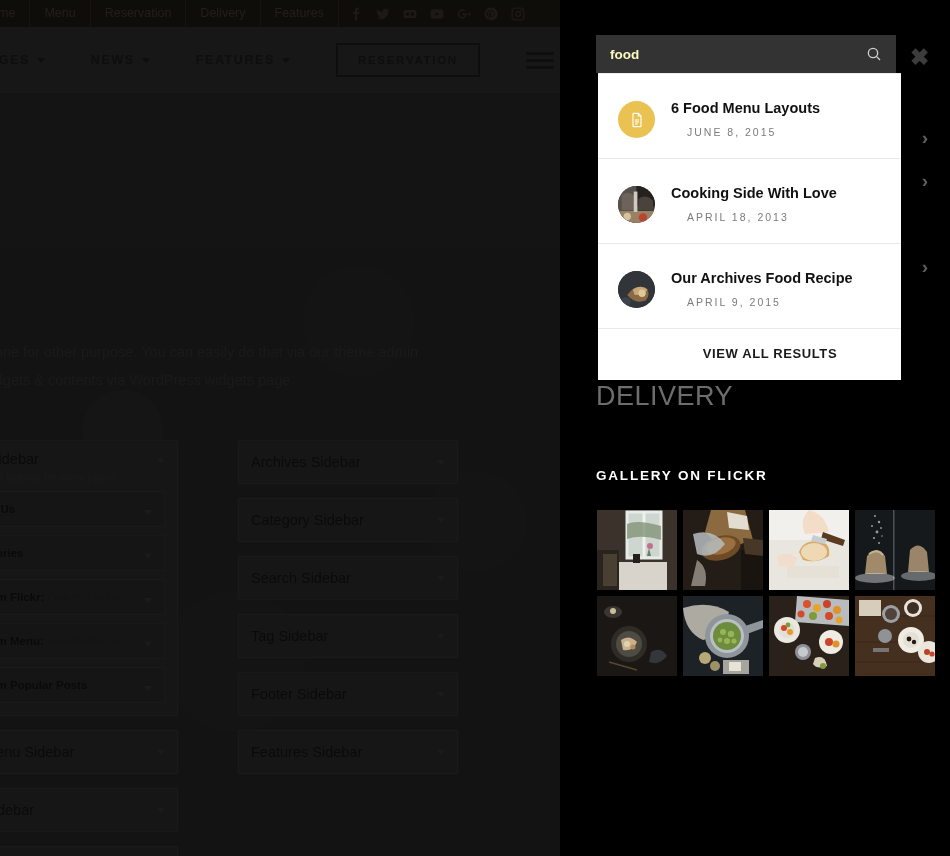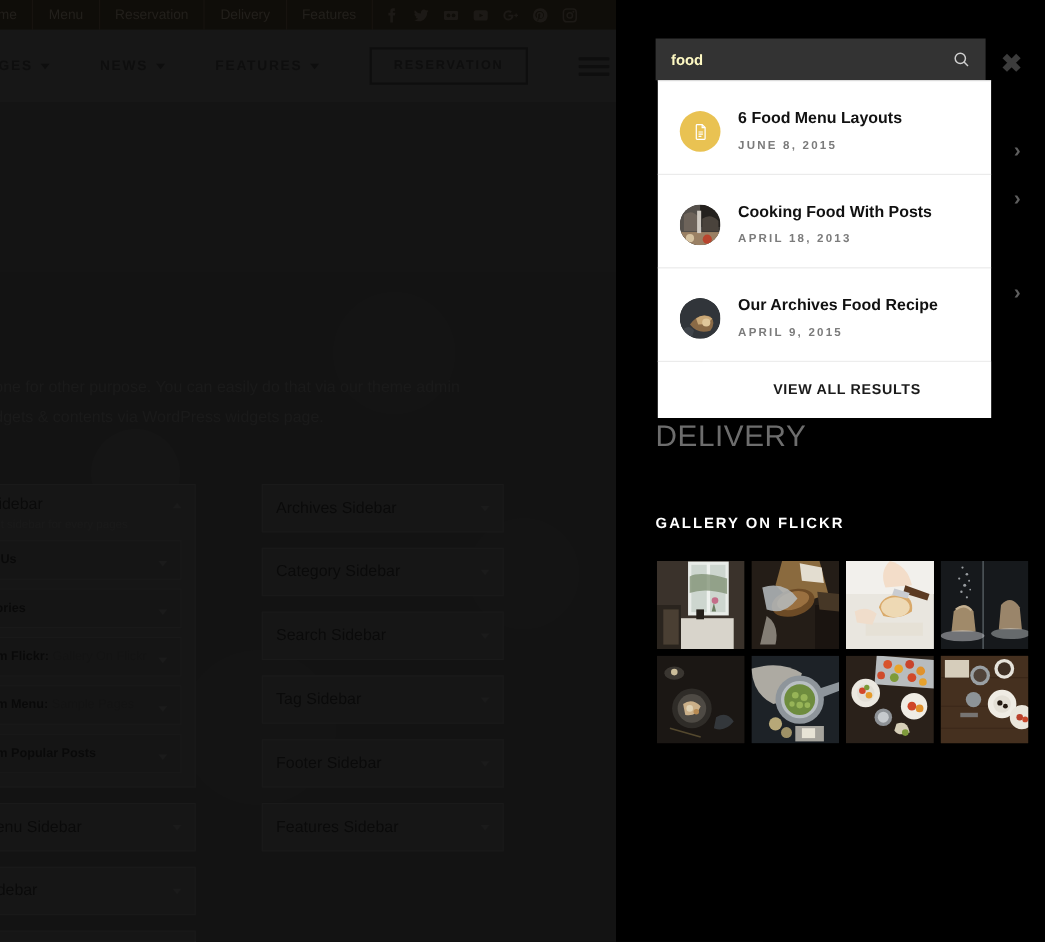--- a/index.html
+++ b/index.html
@@ -158,21 +158,21 @@
     min-height: 85px;
   }
   .r-thumb { width: 37px; height: 37px; border-radius: 50%; overflow: hidden; flex: 0 0 37px; }
   .r-thumb svg { display: block; width: 100%; height: 100%; }
   .r-icon {
     width: 37px; height: 37px; border-radius: 50%; background: #e9c252;
     display: flex; align-items: center; justify-content: center; flex: 0 0 37px;
   }
   .r-icon svg { width: 16px; height: 18px; fill: none; stroke: #fff; stroke-width: 1.7; }
   .r-title { color: #111; font-size: 14.5px; font-weight: 600; line-height: 18px; }
-  .r-date { color: #7b7b7b; font-size: 10.5px; font-weight: bold; letter-spacing: 2px; margin-top: 9px; }
+  .r-date { color: #7b7b7b; font-size: 10.5px; font-weight: normal; letter-spacing: 2px; margin-top: 9px; margin-left: 16px; }
   .viewall {
     text-align: center; padding: 17px 0 19px;
     color: #1a1a1a; font-size: 13px; font-weight: bold; letter-spacing: .6px;
     background: #fff;
     margin-left: 41px;
   }
   .close-x {
     position: absolute; left: 910px; top: 46px; z-index: 40;
     color: #3c3c3c; font-size: 23px; font-weight: bold; line-height: 1;
     cursor: pointer; user-select: none;
@@ -548,21 +548,21 @@
               <path d="M4 10 Q12 4 18 12 L18 26 L4 26Z" fill="#6d635a"></path>
               <path d="M20 0h20v22H20z" fill="#24211e"></path>
               <path d="M22 14 Q30 8 38 16 L38 26 L22 26Z" fill="#4a433c"></path>
               <rect x="0" y="27" width="40" height="13" fill="#9a8064"></rect>
               <circle cx="10" cy="33" r="4" fill="#d6c2a0"></circle>
               <circle cx="27" cy="34" r="4.5" fill="#b9452e"></circle>
               <rect x="17" y="6" width="4" height="22" fill="#cfc9c1"></rect>
             </svg>
         </div>
         <div>
-          <div class="r-title">Cooking Food With Posts</div>
+          <div class="r-title">Cooking Side With Love</div>
           <div class="r-date">APRIL 18, 2013</div>
         </div>
       </div>
 
       <div class="result">
         <div class="r-thumb">
           <svg viewBox="0 0 40 40">
               <rect width="40" height="40" fill="#2e3134"></rect>
               <circle cx="20" cy="20" r="20" fill="#31353a"></circle>
               <path d="M10 26 Q18 14 30 18 Q36 24 30 32 Q18 36 10 26Z" fill="#8a6a46"></path>

